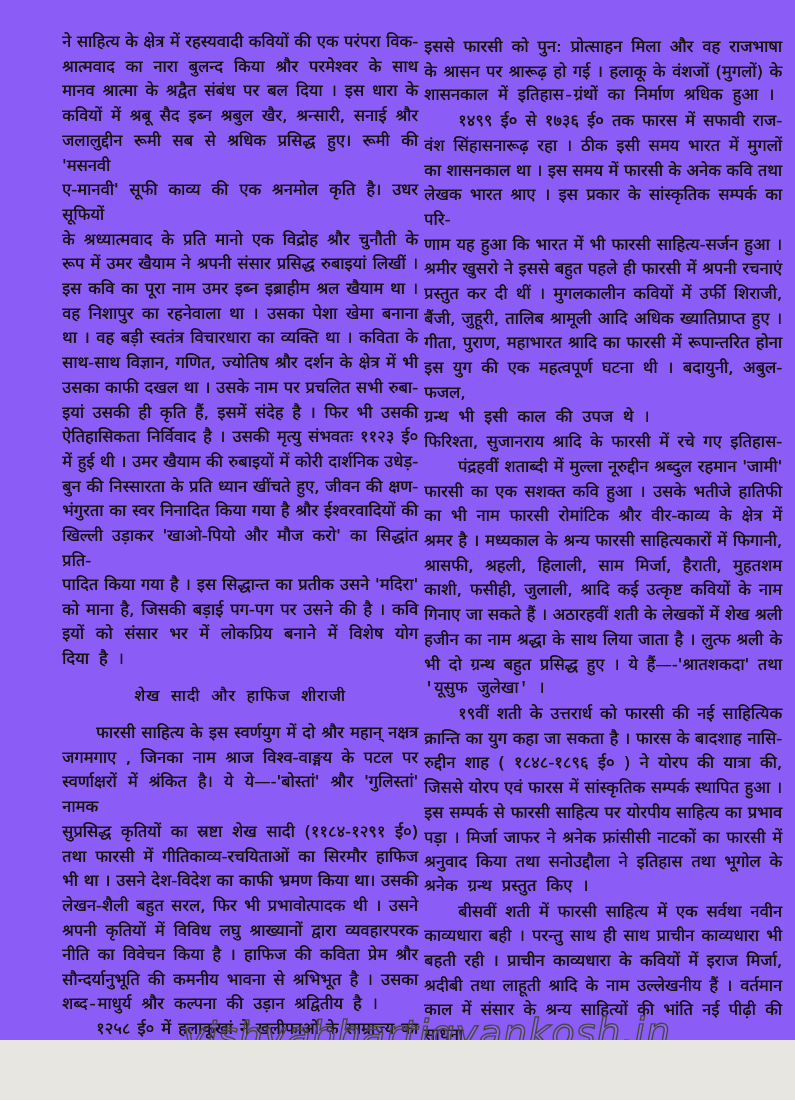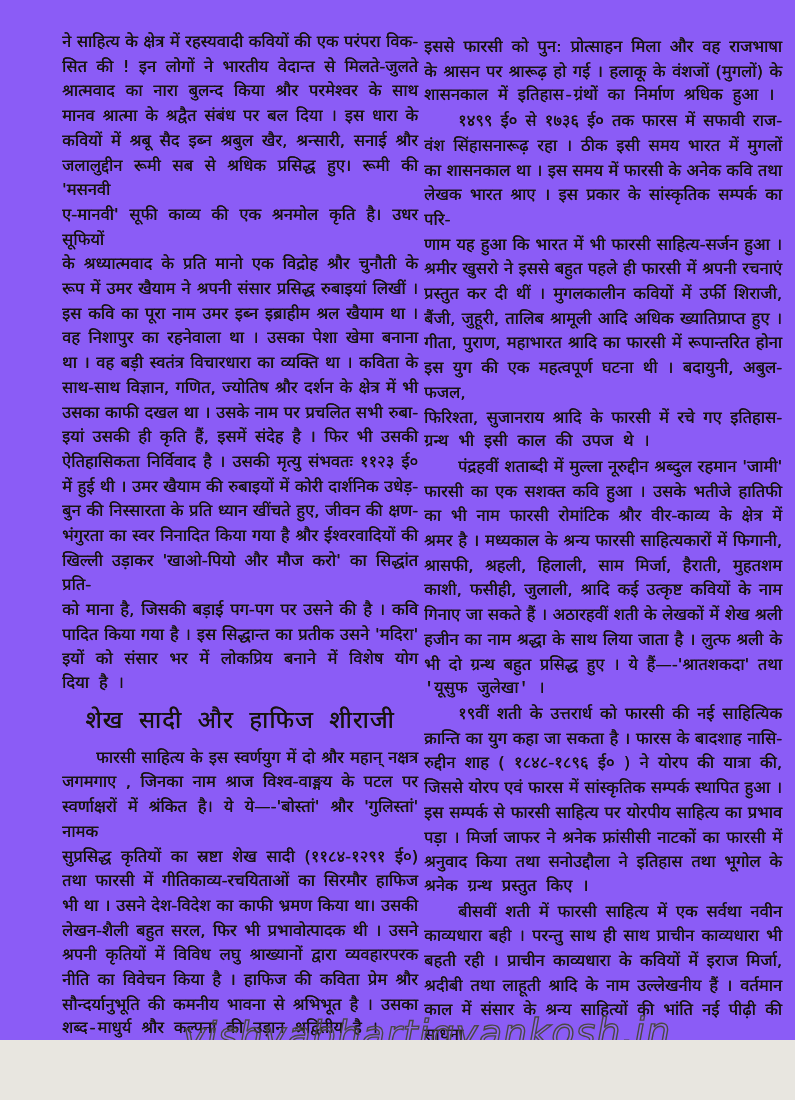--- a/index.html
+++ b/index.html
@@ -18,21 +18,21 @@
     text-rendering:optimizeLegibility;
     text-shadow:0.35px 0 0 currentColor;
   }
   #left-col{left:62px;top:30px;width:356px;}
   #right-col{left:424px;top:35px;width:358px;}
   .line{text-align:justify;text-align-last:justify;white-space:normal;}
   .line.short{text-align-last:left;font-family:Liberation Mono, monospace;}
   .line.indent{text-indent:34px;}
   .line.heading{
     text-align:center;text-align-last:center;
-    font-size:24px;letter-spacing:1px;
+    font-size:16px;letter-spacing:1px;
     padding:13px 0 11px 0;
   }
   .footer-pageno{
     position:absolute;left:72px;top:1042px;
     font-size:17px;letter-spacing:2px;
     transform:rotate(-3deg);
     color:#26211b;text-shadow:0.3px 0 0 currentColor;
   }
   .footer-section{
     position:absolute;right:34px;top:1038px;
@@ -48,41 +48,40 @@
   }
   .edge-svg{position:absolute;left:0;top:0;pointer-events:none;}
 </style>
 </head>
 <body>
 
 <div class="page">
 
   <div class="col" id="left-col">
       <div class="line">ने साहित्य के क्षेत्र में रहस्यवादी कवियों की एक परंपरा विक-</div>
-      <div class="line">सित की ! इन लोगों ने भारतीय वेदान्त से मिलते-जुलते</div>
       <div class="line">श्रात्मवाद का नारा बुलन्द किया श्रौर परमेश्वर के साथ</div>
       <div class="line">मानव श्रात्मा के श्रद्वैत संबंध पर बल दिया । इस धारा के</div>
       <div class="line">कवियों में श्रबू सैद इब्न श्रबुल खैर, श्रन्सारी, सनाई श्रौर</div>
       <div class="line">जलालुद्दीन रूमी सब से श्रधिक प्रसिद्ध हुए। रूमी की 'मसनवी</div>
       <div class="line">ए-मानवी' सूफी काव्य की एक श्रनमोल कृति है। उधर सूफियों</div>
       <div class="line">के श्रध्यात्मवाद के प्रति मानो एक विद्रोह श्रौर चुनौती के</div>
       <div class="line">रूप में उमर खैयाम ने श्रपनी संसार प्रसिद्ध रुबाइयां लिखीं ।</div>
       <div class="line">इस कवि का पूरा नाम उमर इब्न इब्राहीम श्रल खैयाम था ।</div>
       <div class="line">वह निशापुर का रहनेवाला था । उसका पेशा खेमा बनाना</div>
       <div class="line">था । वह बड़ी स्वतंत्र विचारधारा का व्यक्ति था । कविता के</div>
       <div class="line">साथ-साथ विज्ञान, गणित, ज्योतिष श्रौर दर्शन के क्षेत्र में भी</div>
       <div class="line">उसका काफी दखल था । उसके नाम पर प्रचलित सभी रुबा-</div>
       <div class="line">इयां उसकी ही कृति हैं, इसमें संदेह है । फिर भी उसकी</div>
       <div class="line">ऐतिहासिकता निर्विवाद है । उसकी मृत्यु संभवतः ११२३ ई०</div>
       <div class="line">में हुई थी । उमर खैयाम की रुबाइयों में कोरी दार्शनिक उधेड़-</div>
       <div class="line">बुन की निस्सारता के प्रति ध्यान खींचते हुए, जीवन की क्षण-</div>
       <div class="line">भंगुरता का स्वर निनादित किया गया है श्रौर ईश्वरवादियों की</div>
       <div class="line">खिल्ली उड़ाकर 'खाओ-पियो और मौज करो' का सिद्धांत प्रति-</div>
+      <div class="line">पादित किया गया है । इस सिद्धान्त का प्रतीक उसने 'मदिरा'</div>
       <div class="line">को माना है, जिसकी बड़ाई पग-पग पर उसने की है । कवि</div>
-      <div class="line">पादित किया गया है । इस सिद्धान्त का प्रतीक उसने 'मदिरा'</div>
       <div class="line short">इयों को संसार भर में लोकप्रिय बनाने में विशेष योग दिया है ।</div>
       <div class="line heading short">शेख सादी और हाफिज शीराजी</div>
       <div class="line indent">फारसी साहित्य के इस स्वर्णयुग में दो श्रौर महान् नक्षत्र</div>
       <div class="line">जगमगाए , जिनका नाम श्राज विश्व-वाङ्मय के पटल पर</div>
       <div class="line">स्वर्णाक्षरों में श्रंकित है। ये ये—-'बोस्तां' श्रौर 'गुलिस्तां' नामक</div>
       <div class="line">सुप्रसिद्ध कृतियों का स्रष्टा शेख सादी (११८४-१२९१ ई०)</div>
       <div class="line">तथा फारसी में गीतिकाव्य-रचयिताओं का सिरमौर हाफिज</div>
       <div class="line">भी था । उसने देश-विदेश का काफी भ्रमण किया था। उसकी</div>
       <div class="line">लेखन-शैली बहुत सरल, फिर भी प्रभावोत्पादक थी । उसने</div>
       <div class="line">श्रपनी कृतियों में विविध लघु श्राख्यानों द्वारा व्यवहारपरक</div>
@@ -99,22 +98,22 @@
       <div class="line indent">१४९९ ई० से १७३६ ई० तक फारस में सफावी राज-</div>
       <div class="line">वंश सिंहासनारूढ़ रहा । ठीक इसी समय भारत में मुगलों</div>
       <div class="line">का शासनकाल था । इस समय में फारसी के अनेक कवि तथा</div>
       <div class="line">लेखक भारत श्राए । इस प्रकार के सांस्कृतिक सम्पर्क का परि-</div>
       <div class="line">णाम यह हुआ कि भारत में भी फारसी साहित्य-सर्जन हुआ ।</div>
       <div class="line">श्रमीर खुसरो ने इससे बहुत पहले ही फारसी में श्रपनी रचनाएं</div>
       <div class="line">प्रस्तुत कर दी थीं । मुगलकालीन कवियों में उर्फी शिराजी,</div>
       <div class="line">बैंजी, जुहूरी, तालिब श्रामूली आदि अधिक ख्यातिप्राप्त हुए ।</div>
       <div class="line">गीता, पुराण, महाभारत श्रादि का फारसी में रूपान्तरित होना</div>
       <div class="line">इस युग की एक महत्वपूर्ण घटना थी । बदायुनी, अबुल-फजल,</div>
+      <div class="line short">ग्रन्थ भी इसी काल की उपज थे ।</div>
       <div class="line">फिरिश्ता, सुजानराय श्रादि के फारसी में रचे गए इतिहास-</div>
-      <div class="line short">ग्रन्थ भी इसी काल की उपज थे ।</div>
       <div class="line indent">पंद्रहवीं शताब्दी में मुल्ला नूरुद्दीन श्रब्दुल रहमान 'जामी'</div>
       <div class="line">फारसी का एक सशक्त कवि हुआ । उसके भतीजे हातिफी</div>
       <div class="line">का भी नाम फारसी रोमांटिक श्रौर वीर-काव्य के क्षेत्र में</div>
       <div class="line">श्रमर है । मध्यकाल के श्रन्य फारसी साहित्यकारों में फिगानी,</div>
       <div class="line">श्रासफी, श्रहली, हिलाली, साम मिर्जा, हैराती, मुहतशम</div>
       <div class="line">काशी, फसीही, जुलाली, श्रादि कई उत्कृष्ट कवियों के नाम</div>
       <div class="line">गिनाए जा सकते हैं । अठारहवीं शती के लेखकों में शेख श्रली</div>
       <div class="line">हजीन का नाम श्रद्धा के साथ लिया जाता है । लुत्फ श्रली के</div>
       <div class="line">भी दो ग्रन्थ बहुत प्रसिद्ध हुए । ये हैं—-'श्रातशकदा' तथा</div>
       <div class="line short">'यूसुफ जुलेखा' ।</div>

